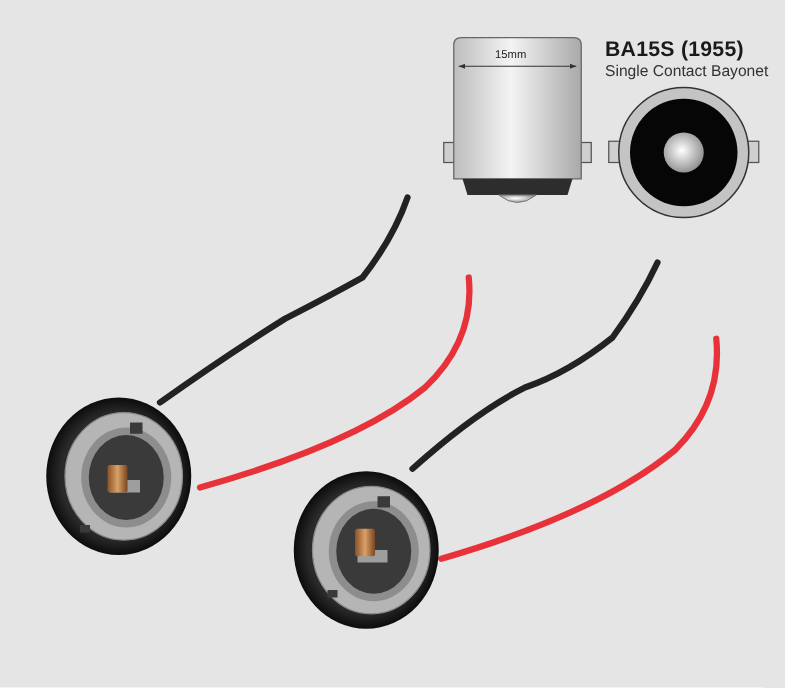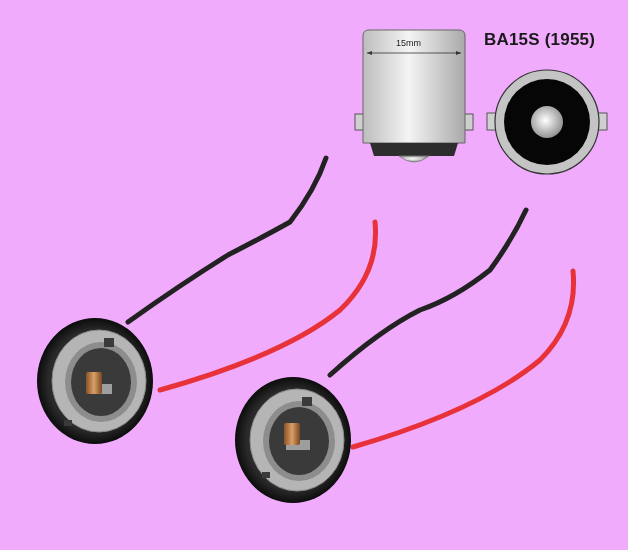--- a/index.html
+++ b/index.html
@@ -1,16 +1,16 @@
 <!DOCTYPE html>
 <html><head>
 <meta charset="utf-8">
 <style>
   html,body{margin:0;padding:0;background:#ffffff;}
-  #stage{position:relative;width:628px;height:550px;overflow:hidden;background:#f0abfc;font-family:"Liberation Sans",sans-serif;}
+  #stage{position:relative;width:628px;height:550px;overflow:hidden;background:#e5e5e5;font-family:"Liberation Sans",sans-serif;}
   svg{position:absolute;left:0;top:0;}
   .title{position:absolute;left:484px;top:30px;font-size:17px;font-weight:bold;color:#1a1a1a;letter-spacing:0.2px;}
   .subtitle{position:absolute;left:484px;top:50px;font-size:12.5px;color:#333333;}
   .dim{position:absolute;left:396px;top:38px;font-size:9px;color:#222;}
 </style>
 </head>
 <body>
 
 <div id="stage">
 <svg width="628" height="550" viewBox="0 0 628 550" xmlns="http://www.w3.org/2000/svg">
@@ -82,13 +82,14 @@
     <ellipse cx="299" cy="441" rx="30" ry="34" fill="#3a3a3a"></ellipse>
     <rect x="302" y="397" width="10" height="9" fill="#3a3a3a"></rect>
     <rect x="286" y="440" width="24" height="10" fill="#9e9e9e"></rect>
     <rect x="284" y="423" width="16" height="22" rx="2" fill="url(#copperGrad)"></rect>
     <rect x="262" y="472" width="8" height="6" fill="#3a3a3a"></rect>
   </g>
 </svg>
 
 <div class="dim">15mm</div>
 <div class="title">BA15S (1955)</div>
+<div class="subtitle">Single Contact Bayonet</div>
 </div>
 
 </body></html>

